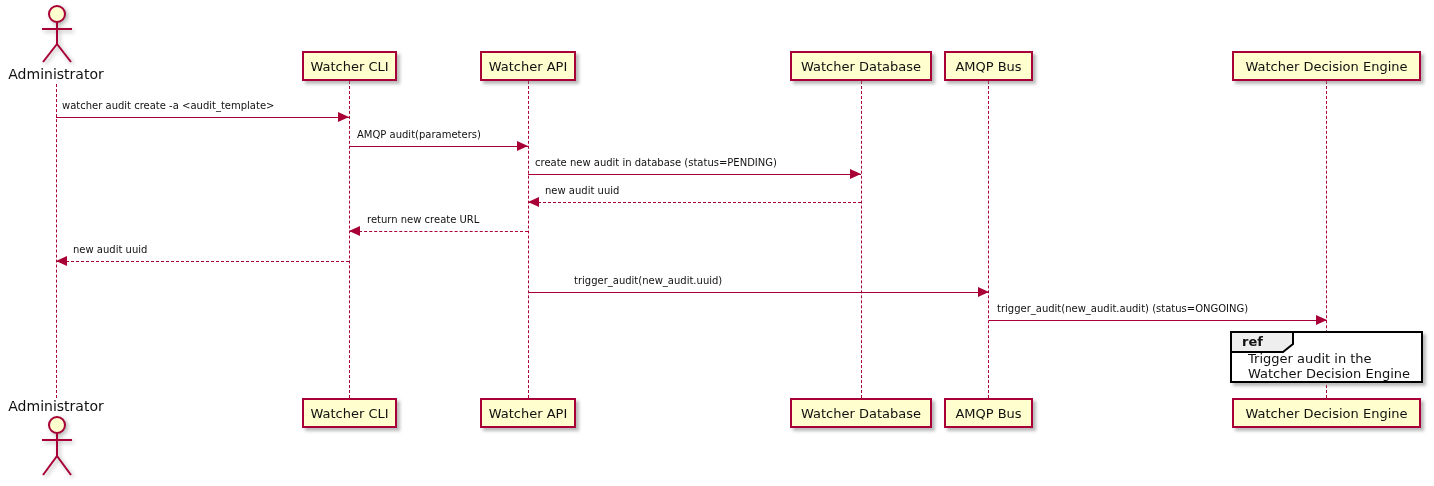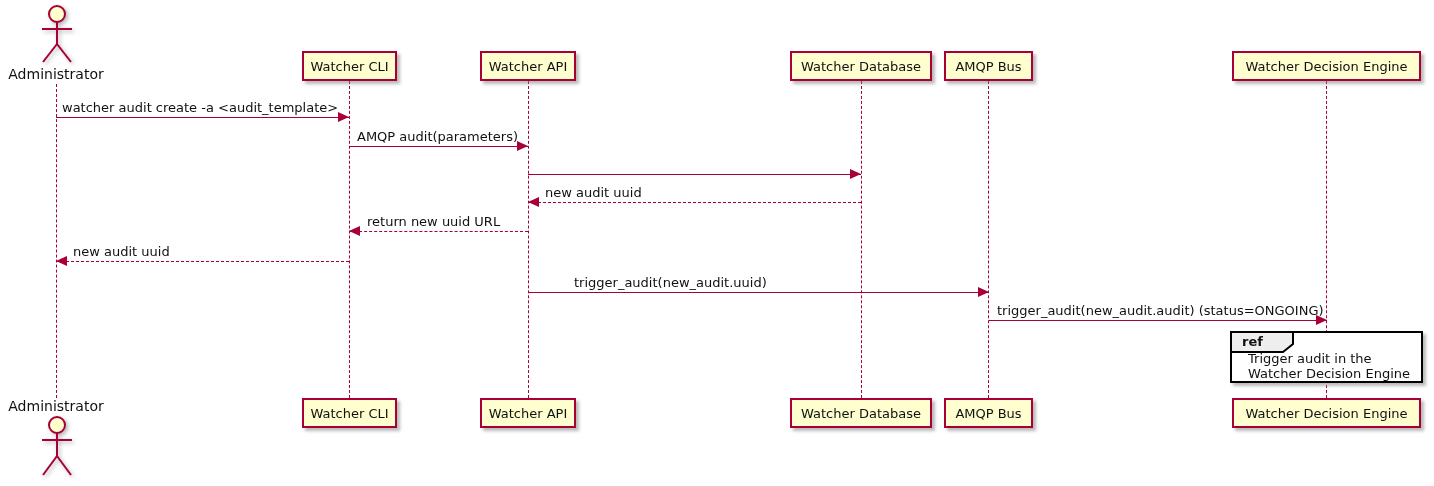--- a/index.html
+++ b/index.html
@@ -16,21 +16,21 @@
   }
   .lifeline{
     position:absolute;width:0;border-left:1px dashed #A80036;z-index:1;
   }
   .msg-line{position:absolute;height:0;border-top:1px solid #A80036;z-index:2;}
   .msg-line.dashed{border-top-style:dashed;}
   .arrow-r{position:absolute;width:0;height:0;z-index:2;
     border-top:5px solid transparent;border-bottom:5px solid transparent;border-left:11px solid #A80036;}
   .arrow-l{position:absolute;width:0;height:0;z-index:2;
     border-top:5px solid transparent;border-bottom:5px solid transparent;border-right:11px solid #A80036;}
-  .msg-label{position:absolute;font-size:13px;white-space:nowrap;z-index:2;}
+  .msg-label{position:absolute;font-size:10px;white-space:nowrap;z-index:2;}
   .actor-label{position:absolute;font-size:14px;text-align:center;white-space:nowrap;z-index:3;}
   .actor-svg{position:absolute;z-index:3;filter:drop-shadow(2.5px 2.5px 2px rgba(130,130,130,0.6));}
   .ref-frame{
     position:absolute;left:1230px;top:331px;width:193px;height:52px;box-sizing:border-box;
     background:#ffffff;border:2px solid #000;z-index:4;
     box-shadow:3px 3px 3px rgba(130,130,130,0.55);
   }
   .ref-tag-svg{position:absolute;left:-2px;top:-2px;}
   .ref-tag-text{position:absolute;left:10px;top:1px;font-size:13px;font-weight:bold;z-index:5;}
   .ref-body{position:absolute;left:16px;top:18px;font-size:13px;line-height:15px;white-space:nowrap;}
@@ -63,28 +63,29 @@
   <div class="pbox" style="left:1232px;top:51px;width:189px;">Watcher Decision Engine</div>
 
   <div class="msg-label" style="left:62px;top:100px;">watcher audit create -a &lt;audit_template&gt;</div>
   <div class="msg-line" style="left:56px;top:117px;width:293px;"></div>
   <div class="arrow-r" style="left:338px;top:112px;"></div>
 
   <div class="msg-label" style="left:357px;top:129px;">AMQP audit(parameters)</div>
   <div class="msg-line" style="left:349px;top:146px;width:179px;"></div>
   <div class="arrow-r" style="left:517px;top:141px;"></div>
 
+  <div class="msg-label" style="left:535px;top:157px;">create new audit in database (status=PENDING)</div>
   <div class="msg-line" style="left:528px;top:174px;width:333px;"></div>
   <div class="arrow-r" style="left:850px;top:169px;"></div>
 
   <div class="msg-label" style="left:545px;top:185px;">new audit uuid</div>
   <div class="msg-line dashed" style="left:528px;top:202px;width:333px;"></div>
   <div class="arrow-l" style="left:528px;top:197px;"></div>
 
-  <div class="msg-label" style="left:367px;top:214px;">return new uuid URL</div>
+  <div class="msg-label" style="left:367px;top:214px;">return new create URL</div>
   <div class="msg-line dashed" style="left:349px;top:231px;width:179px;"></div>
   <div class="arrow-l" style="left:349px;top:226px;"></div>
 
   <div class="msg-label" style="left:73px;top:244px;">new audit uuid</div>
   <div class="msg-line dashed" style="left:56px;top:261px;width:293px;"></div>
   <div class="arrow-l" style="left:56px;top:256px;"></div>
 
   <div class="msg-label" style="left:535px;top:275px;margin-left:39px;">trigger_audit(new_audit.uuid)</div>
   <div class="msg-line" style="left:528px;top:292px;width:461px;"></div>
   <div class="arrow-r" style="left:978px;top:287px;"></div>

